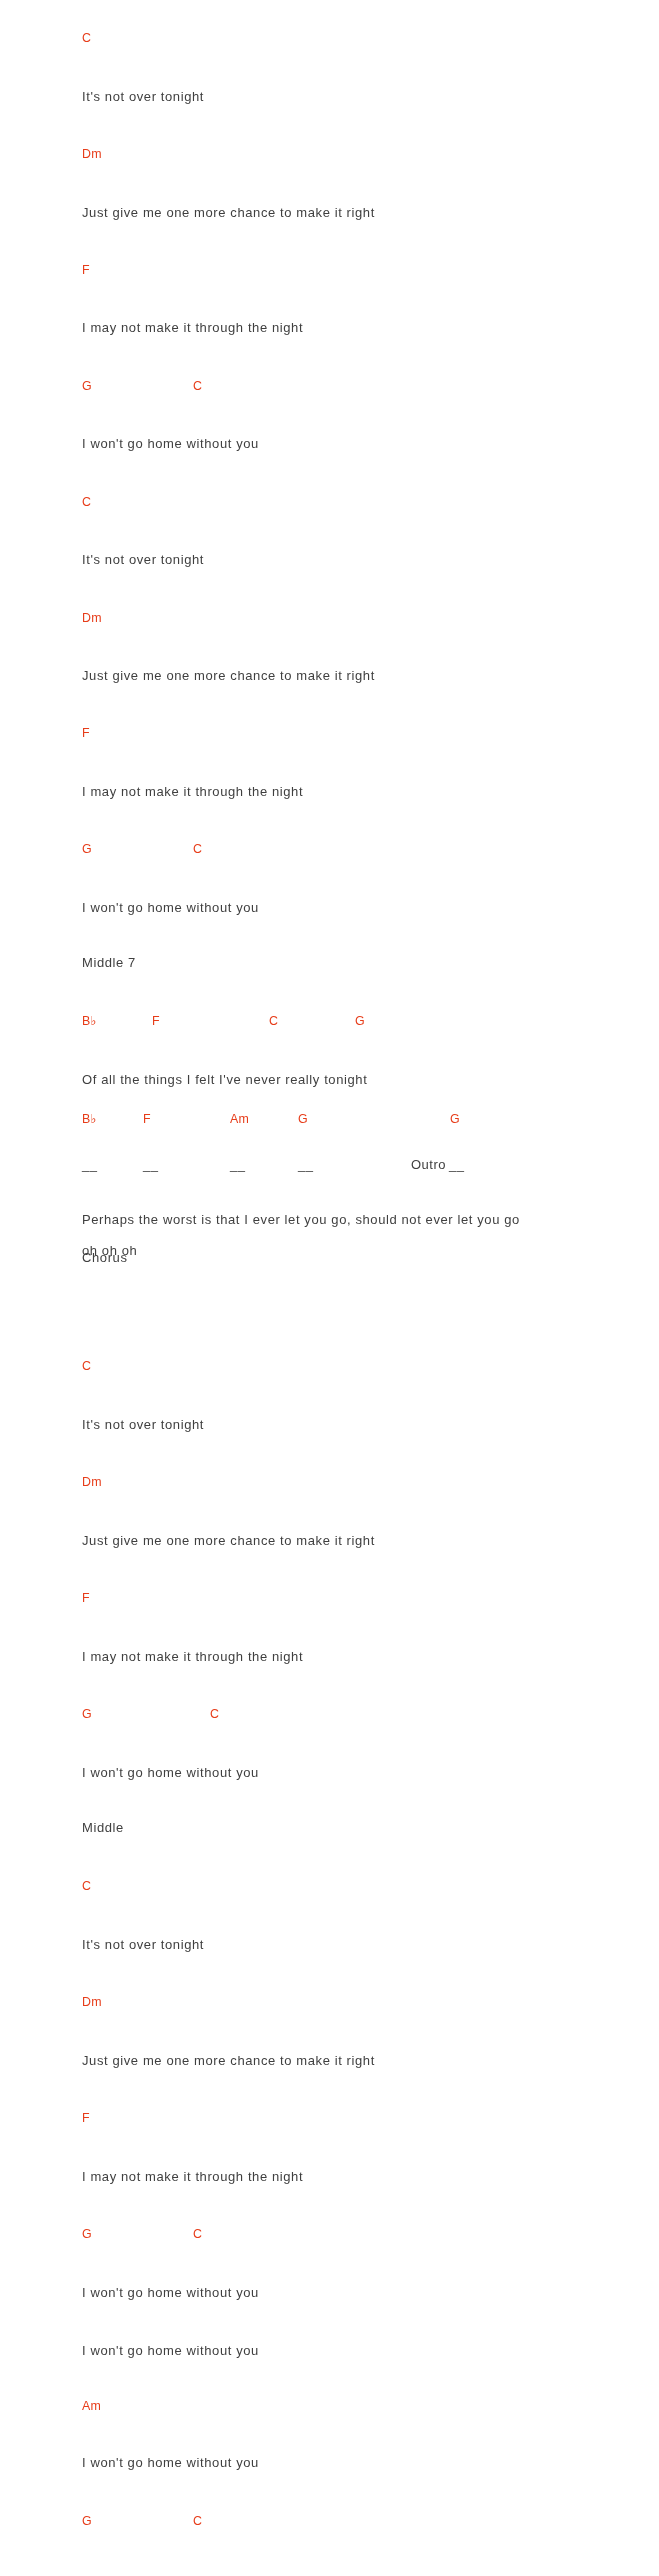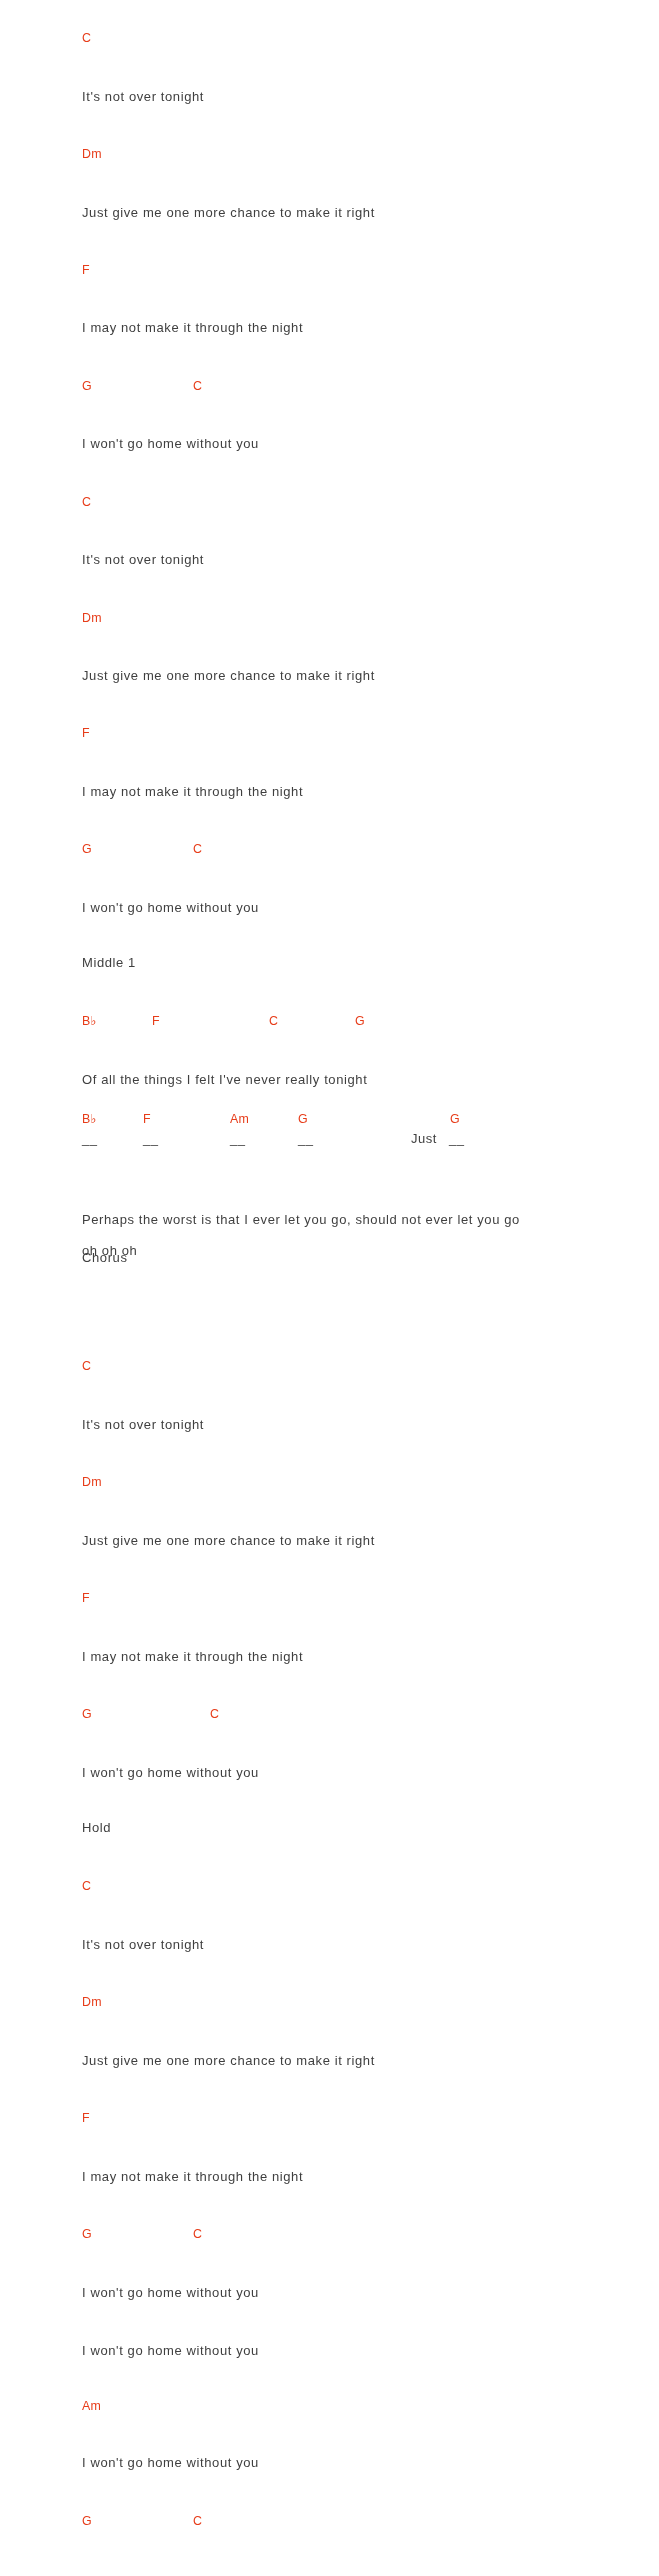--- a/index.html
+++ b/index.html
@@ -81,41 +81,41 @@
   <div class="line chord-line" style="top:726px">
       <span class="ch" style="left:82px">F</span>
     </div>
   <div class="line lyric-line" style="top:784px">I may not make it through the night</div>
   <div class="line chord-line" style="top:842px">
       <span class="ch" style="left:82px">G</span>
       <span class="ch" style="left:193px">C</span>
     </div>
   <div class="line lyric-line" style="top:900px">I won't go home without you</div>
 
-  <div class="line label-line" style="top:955px">Middle 1</div>
+  <div class="line label-line" style="top:955px">Middle 7</div>
   <div class="line chord-line" style="top:1014px">
       <span class="ch" style="left:82px">B♭</span>
       <span class="ch" style="left:152px">F</span>
       <span class="ch" style="left:269px">C</span>
       <span class="ch" style="left:355px">G</span>
     </div>
   <div class="line lyric-line" style="top:1072px">Of all the things I felt I've never really tonight</div>
   <div class="line chord-line" style="top:1112px">
       <span class="ch" style="left:82px">B♭</span>
       <span class="ch" style="left:143px">F</span>
       <span class="ch" style="left:230px">Am</span>
       <span class="ch" style="left:298px">G</span>
       <span class="ch" style="left:450px">G</span>
     </div>
-  <div class="line marks-line" style="top:1131px">
+  <div class="line marks-line" style="top:1157px">
       <span class="mk" style="left:82px">__</span>
       <span class="mk" style="left:143px">__</span>
       <span class="mk" style="left:230px">__</span>
       <span class="mk" style="left:298px">__</span>
-      <span class="mk" style="left:411px">Just</span>
+      <span class="mk" style="left:411px">Outro</span>
       <span class="mk" style="left:449px">__</span>
     </div>
   <div class="line lyric-line" style="top:1212px">Perhaps the worst is that I ever let you go, should not ever let you go</div>
   <div class="line lyric-line" style="top:1243px">oh oh oh</div>
 
   <div class="line label-line" style="top:1250px">Chorus</div>
   <div class="line chord-line" style="top:1359px">
       <span class="ch" style="left:82px">C</span>
     </div>
   <div class="line lyric-line" style="top:1417px">It's not over tonight</div>
@@ -126,21 +126,21 @@
   <div class="line chord-line" style="top:1591px">
       <span class="ch" style="left:82px">F</span>
     </div>
   <div class="line lyric-line" style="top:1649px">I may not make it through the night</div>
   <div class="line chord-line" style="top:1707px">
       <span class="ch" style="left:82px">G</span>
       <span class="ch" style="left:210px">C</span>
     </div>
   <div class="line lyric-line" style="top:1765px">I won't go home without you</div>
 
-  <div class="line label-line" style="top:1820px">Hold</div>
+  <div class="line label-line" style="top:1820px">Middle</div>
   <div class="line chord-line" style="top:1879px">
       <span class="ch" style="left:82px">C</span>
     </div>
   <div class="line lyric-line" style="top:1937px">It's not over tonight</div>
   <div class="line chord-line" style="top:1995px">
       <span class="ch" style="left:82px">Dm</span>
     </div>
   <div class="line lyric-line" style="top:2053px">Just give me one more chance to make it right</div>
   <div class="line chord-line" style="top:2111px">
       <span class="ch" style="left:82px">F</span>

